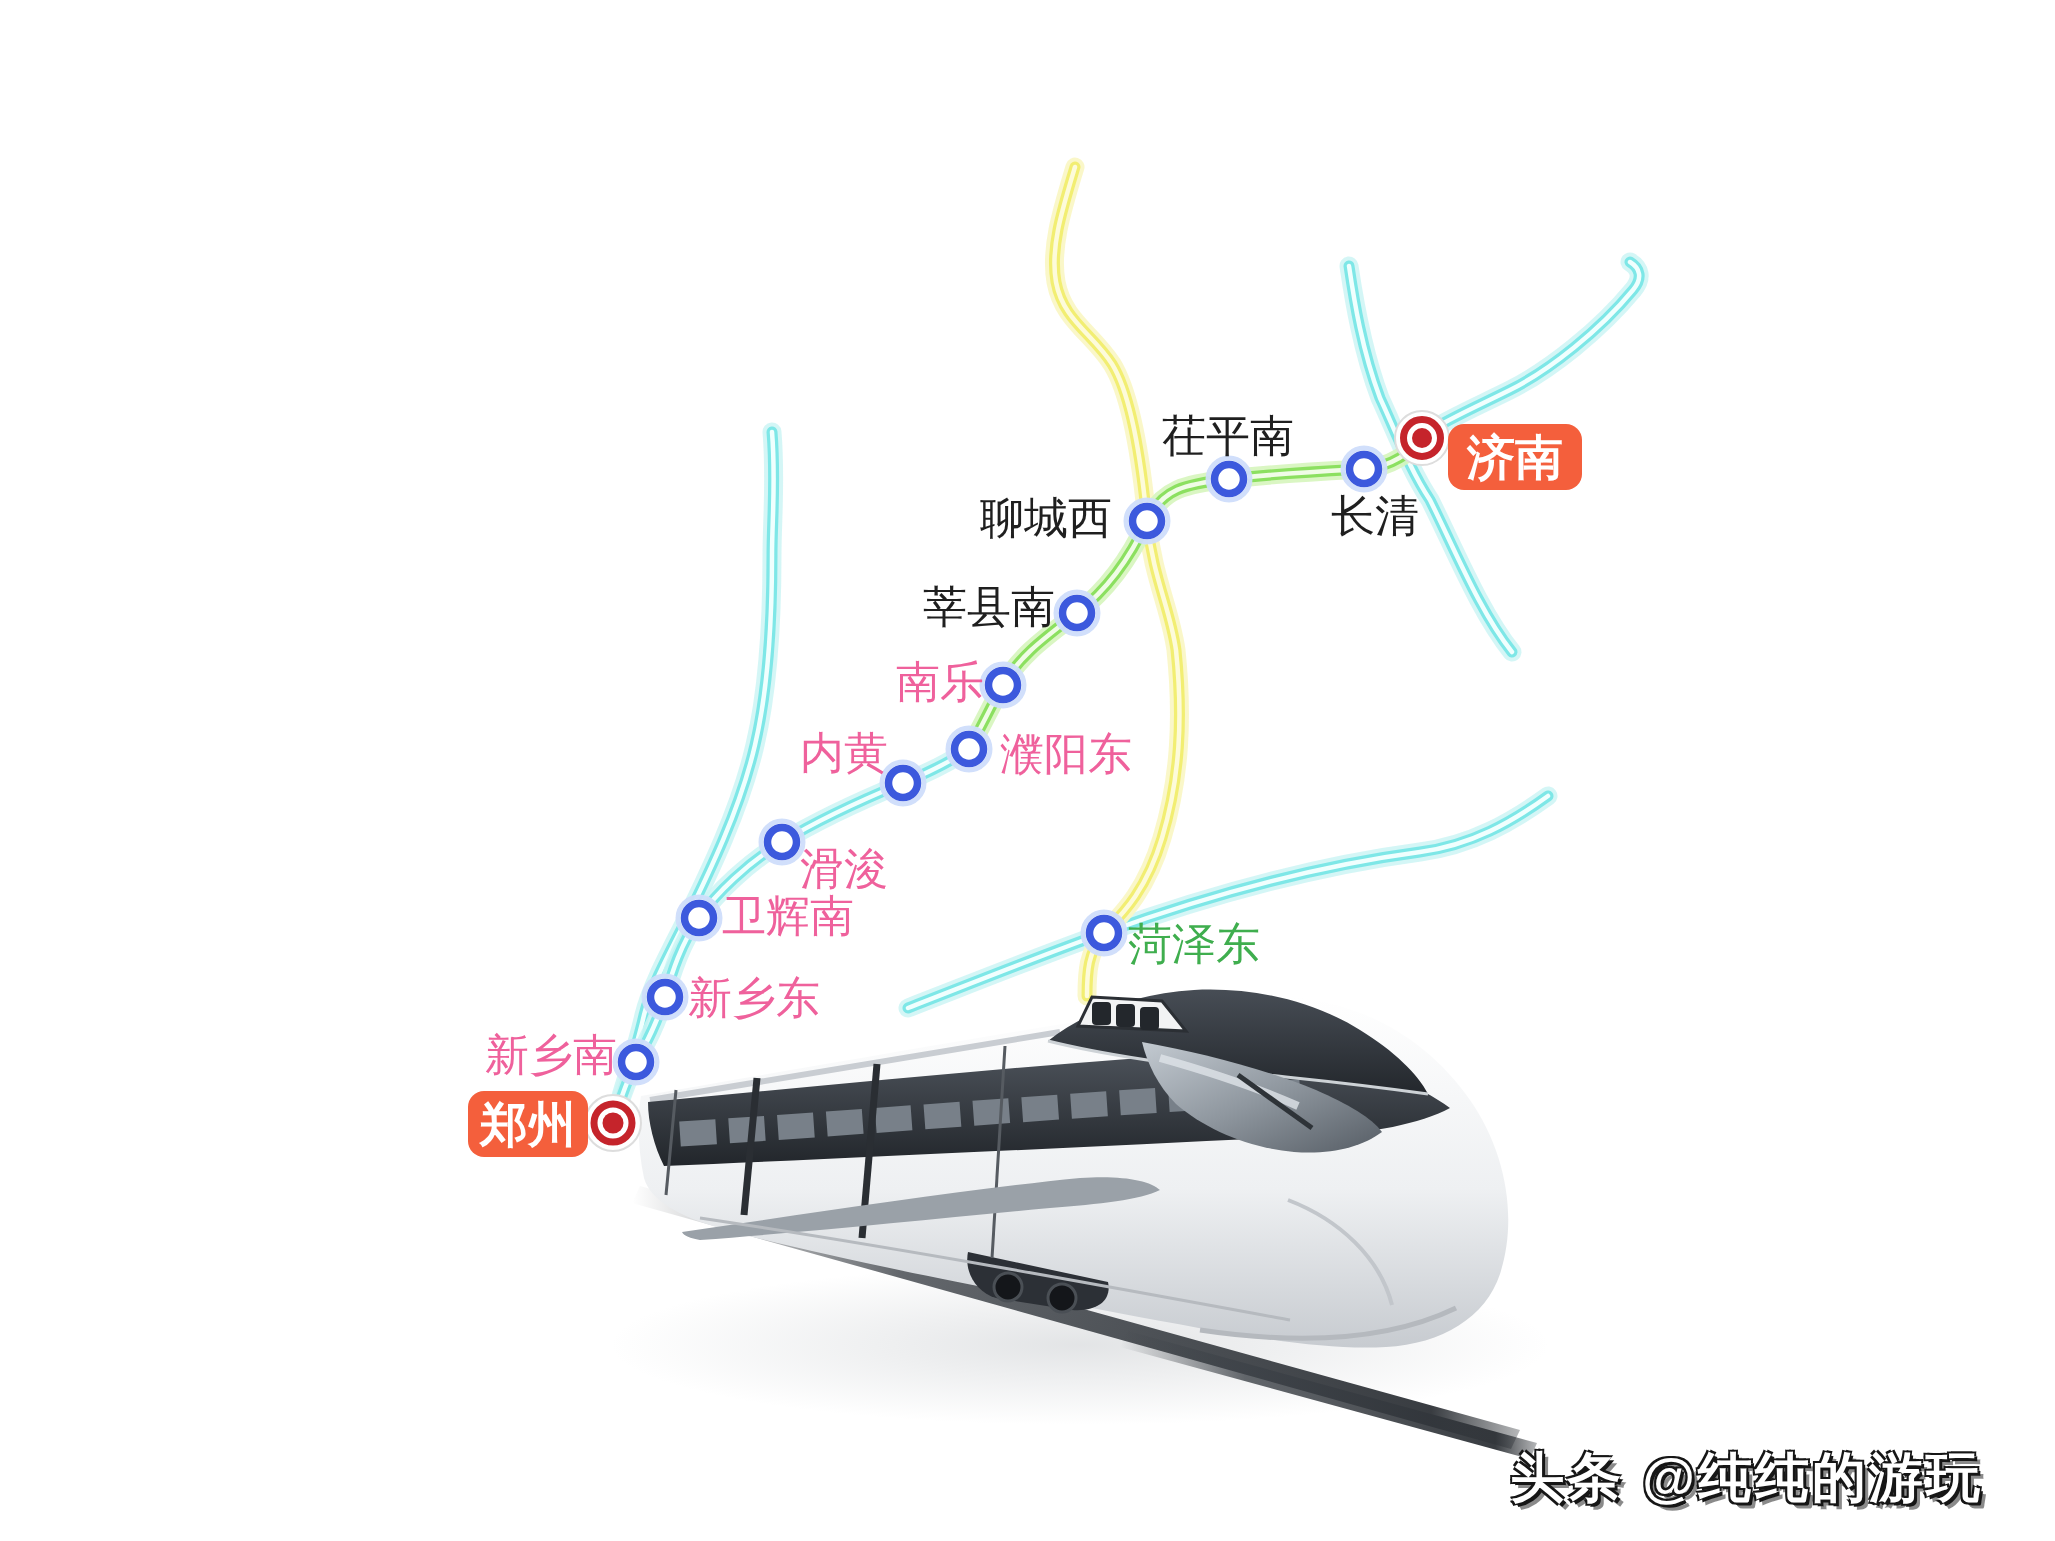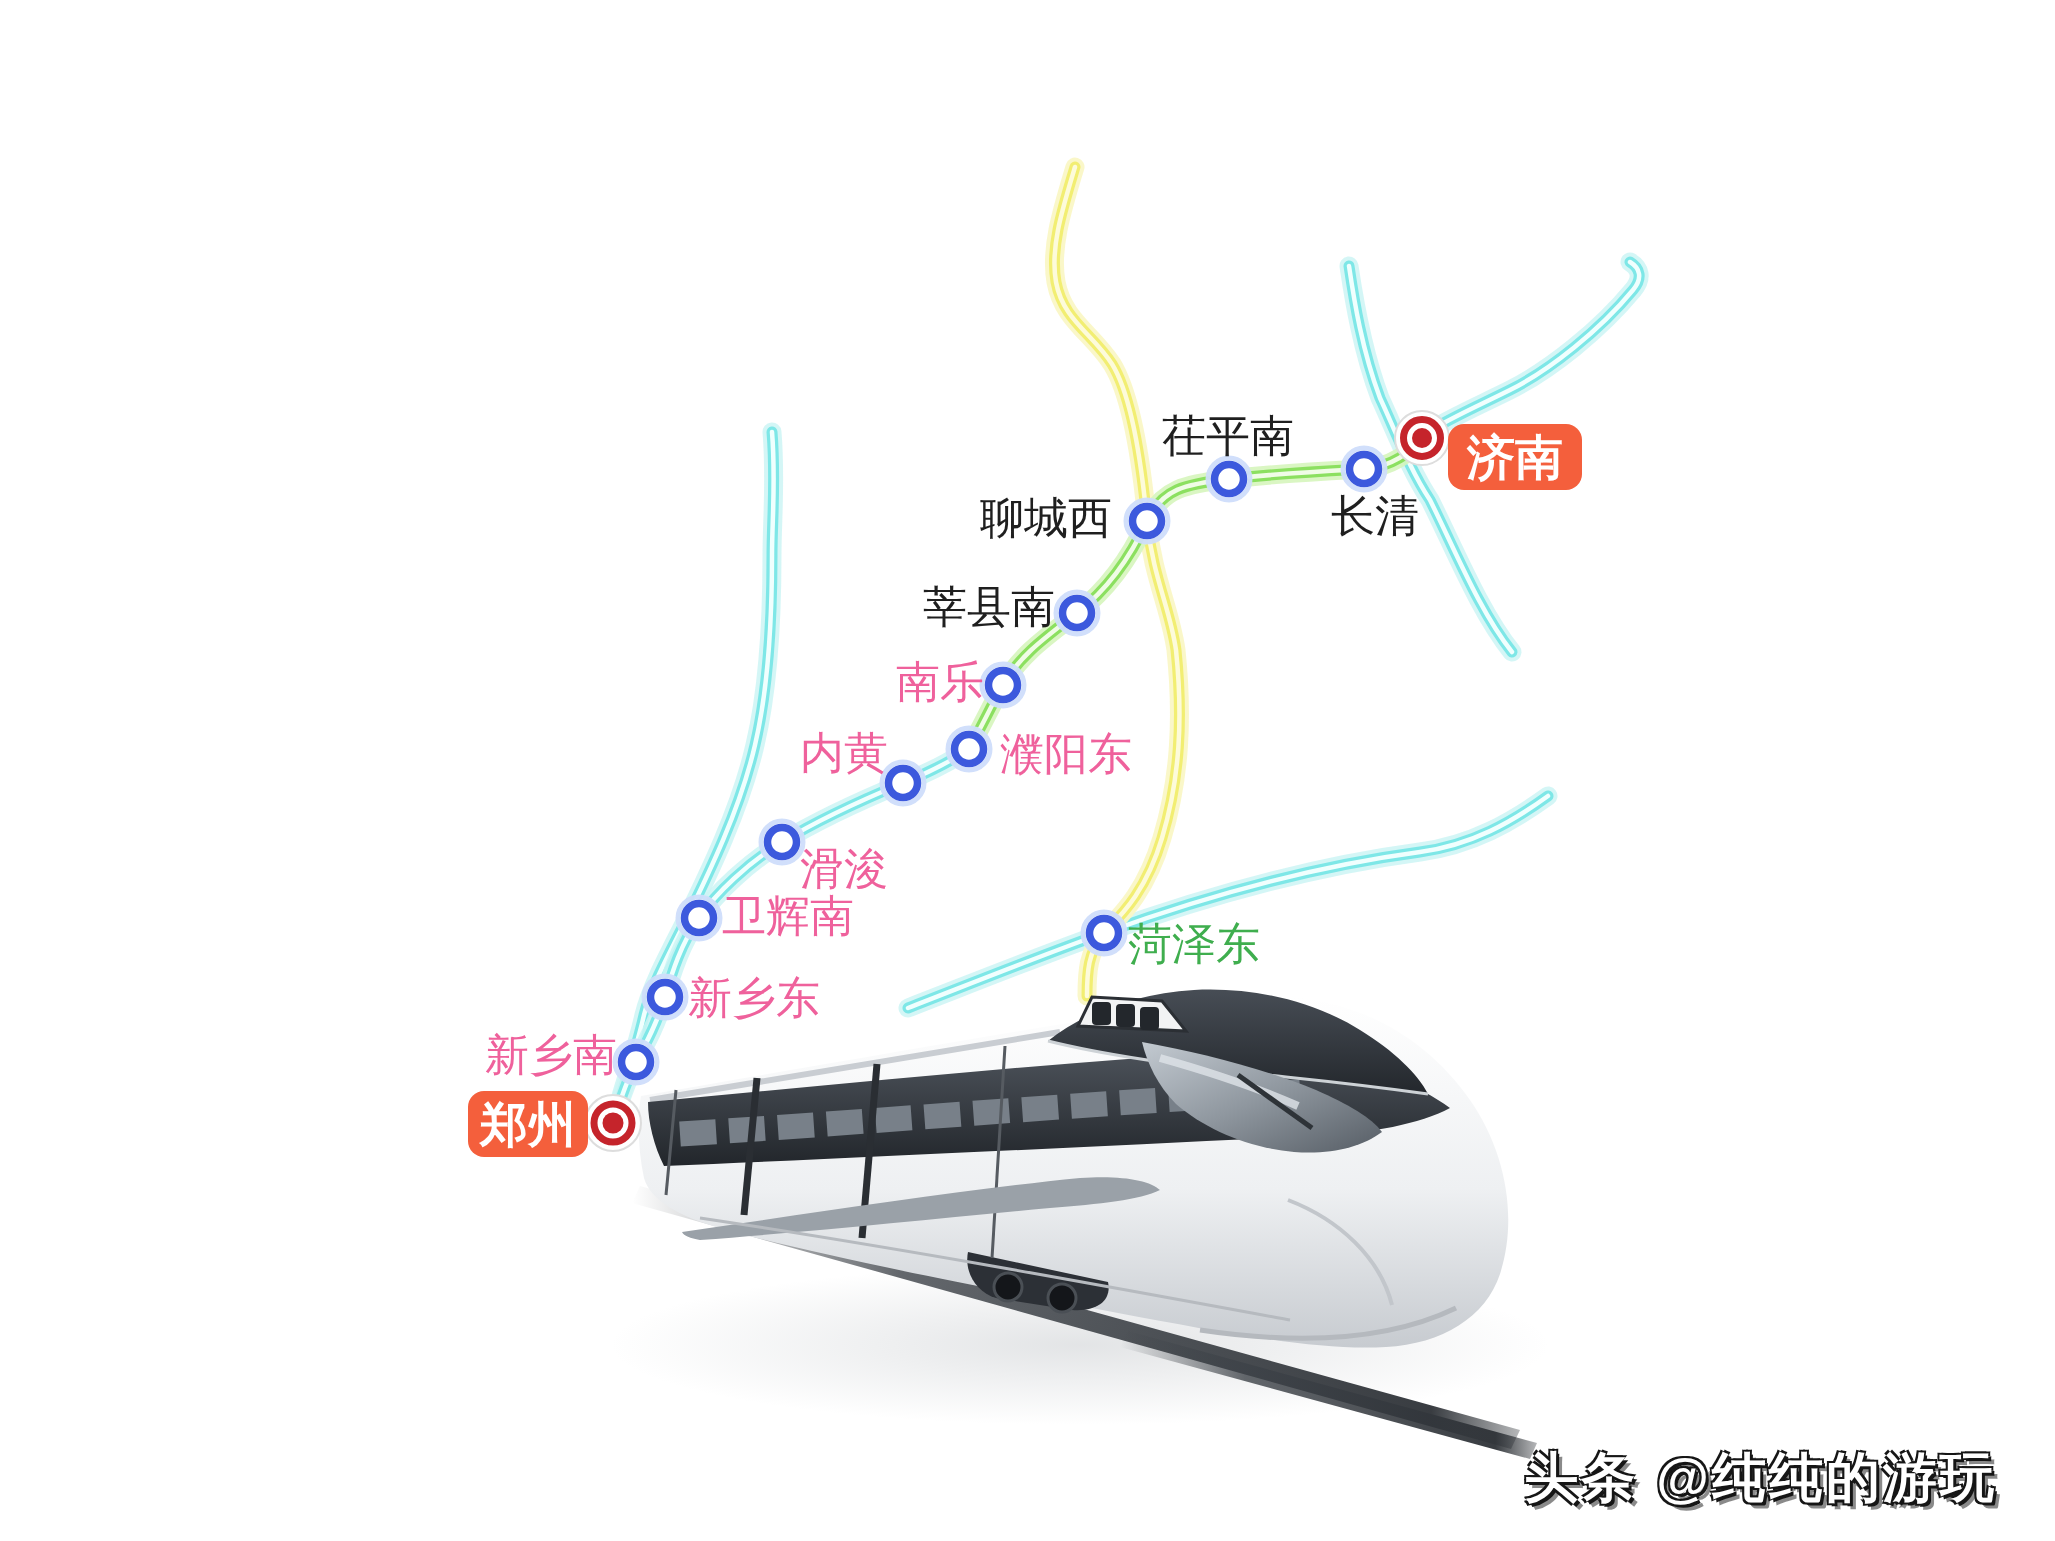--- a/index.html
+++ b/index.html
@@ -22,21 +22,21 @@
 
   
   .st-haloring{fill:#ffffff;stroke:#cfdefb;stroke-width:5;opacity:.95;}
   .st-ring{fill:#ffffff;stroke-width:7.5;}
   .tm-outer{fill:#ffffff;stroke:#dddddd;stroke-width:2;}
   .tm-ring{fill:#ffffff;stroke-width:7;}
 
   .st-label{font-size:44px;}
   .badge-label{font-size:48px;font-weight:bold;}
 
-  .watermark{position:absolute;right:58px;bottom:26px;font-size:54px;font-weight:bold;
+  .watermark{position:absolute;right:72px;bottom:26px;font-size:54px;font-weight:bold;
     color:#ffffff;letter-spacing:3px;white-space:nowrap;
     text-shadow:-2px -2px 0 #161616,2px -2px 0 #161616,-2px 2px 0 #161616,
                  3px 3px 0 #161616,6px 6px 0 rgba(22,22,22,.5);}
 </style>
 </head>
 <body>
 
 <div class="canvas">
 <svg width="2055" height="1541" viewBox="0 0 2055 1541">
   <defs>

